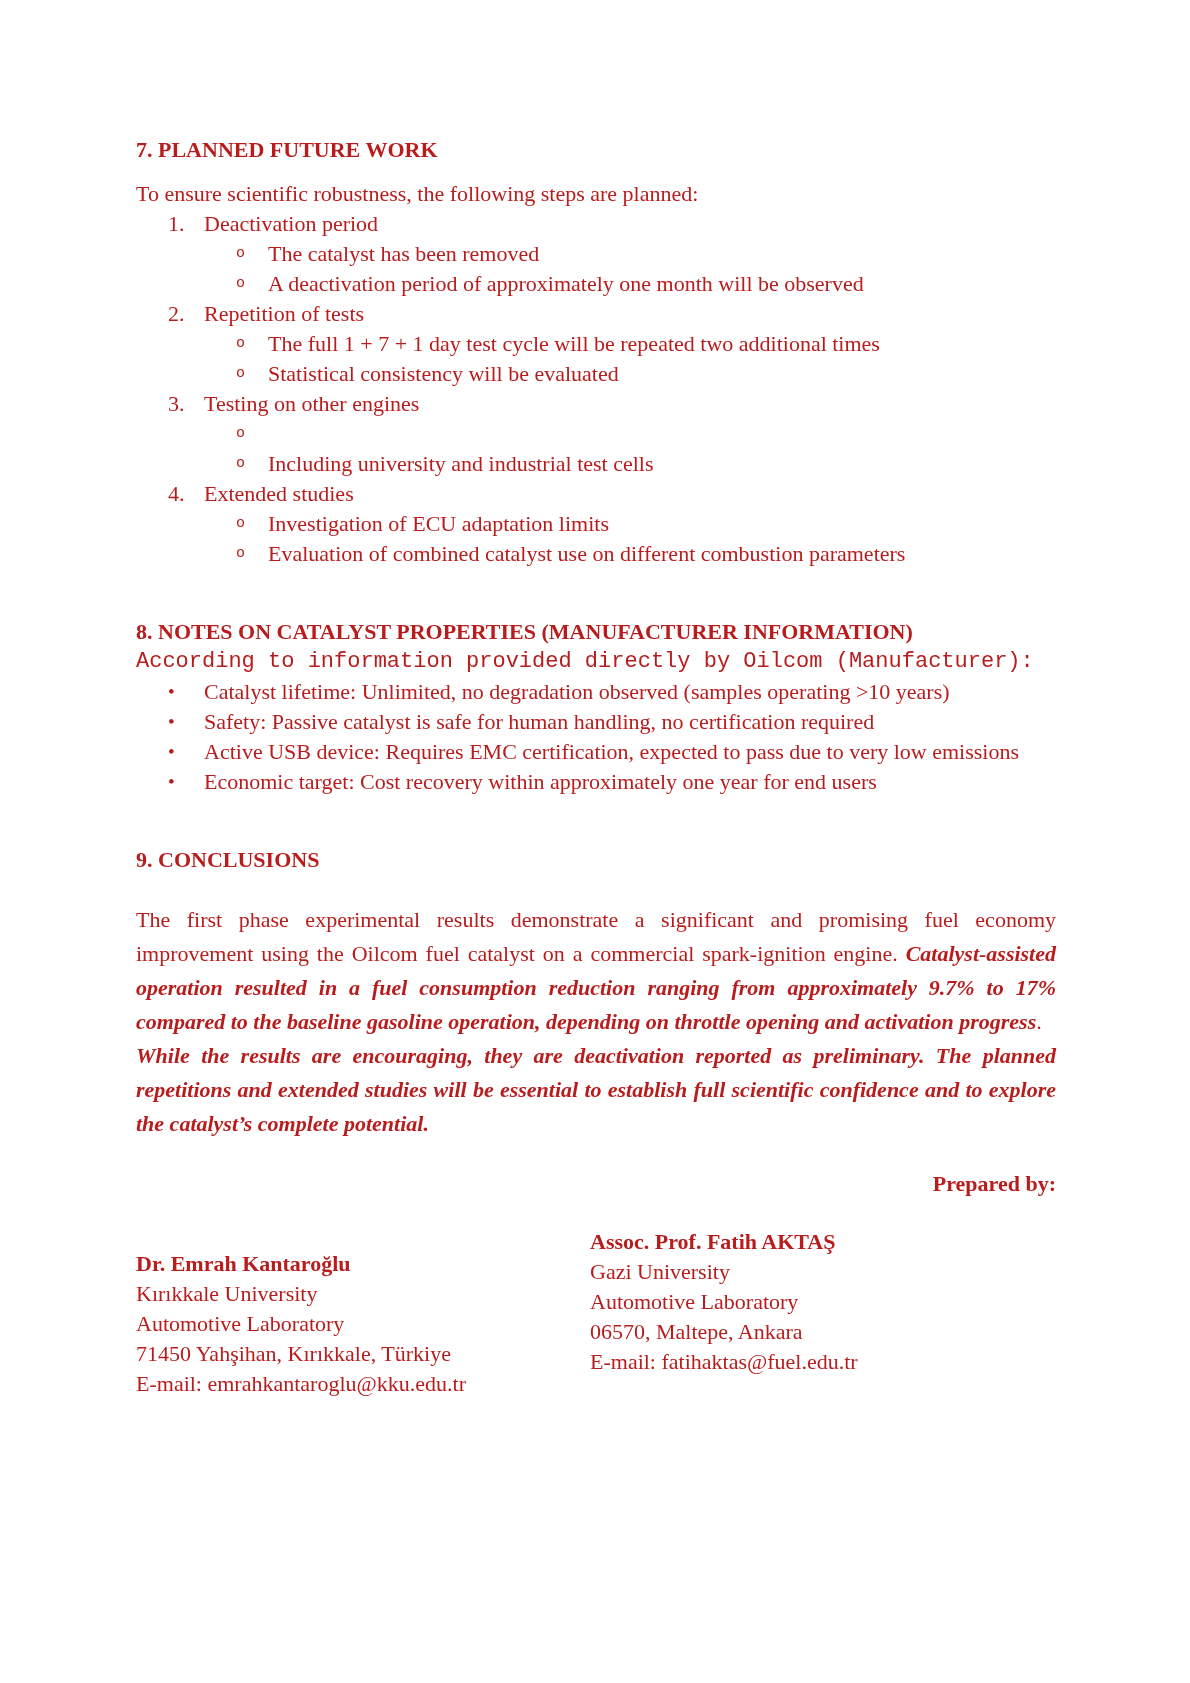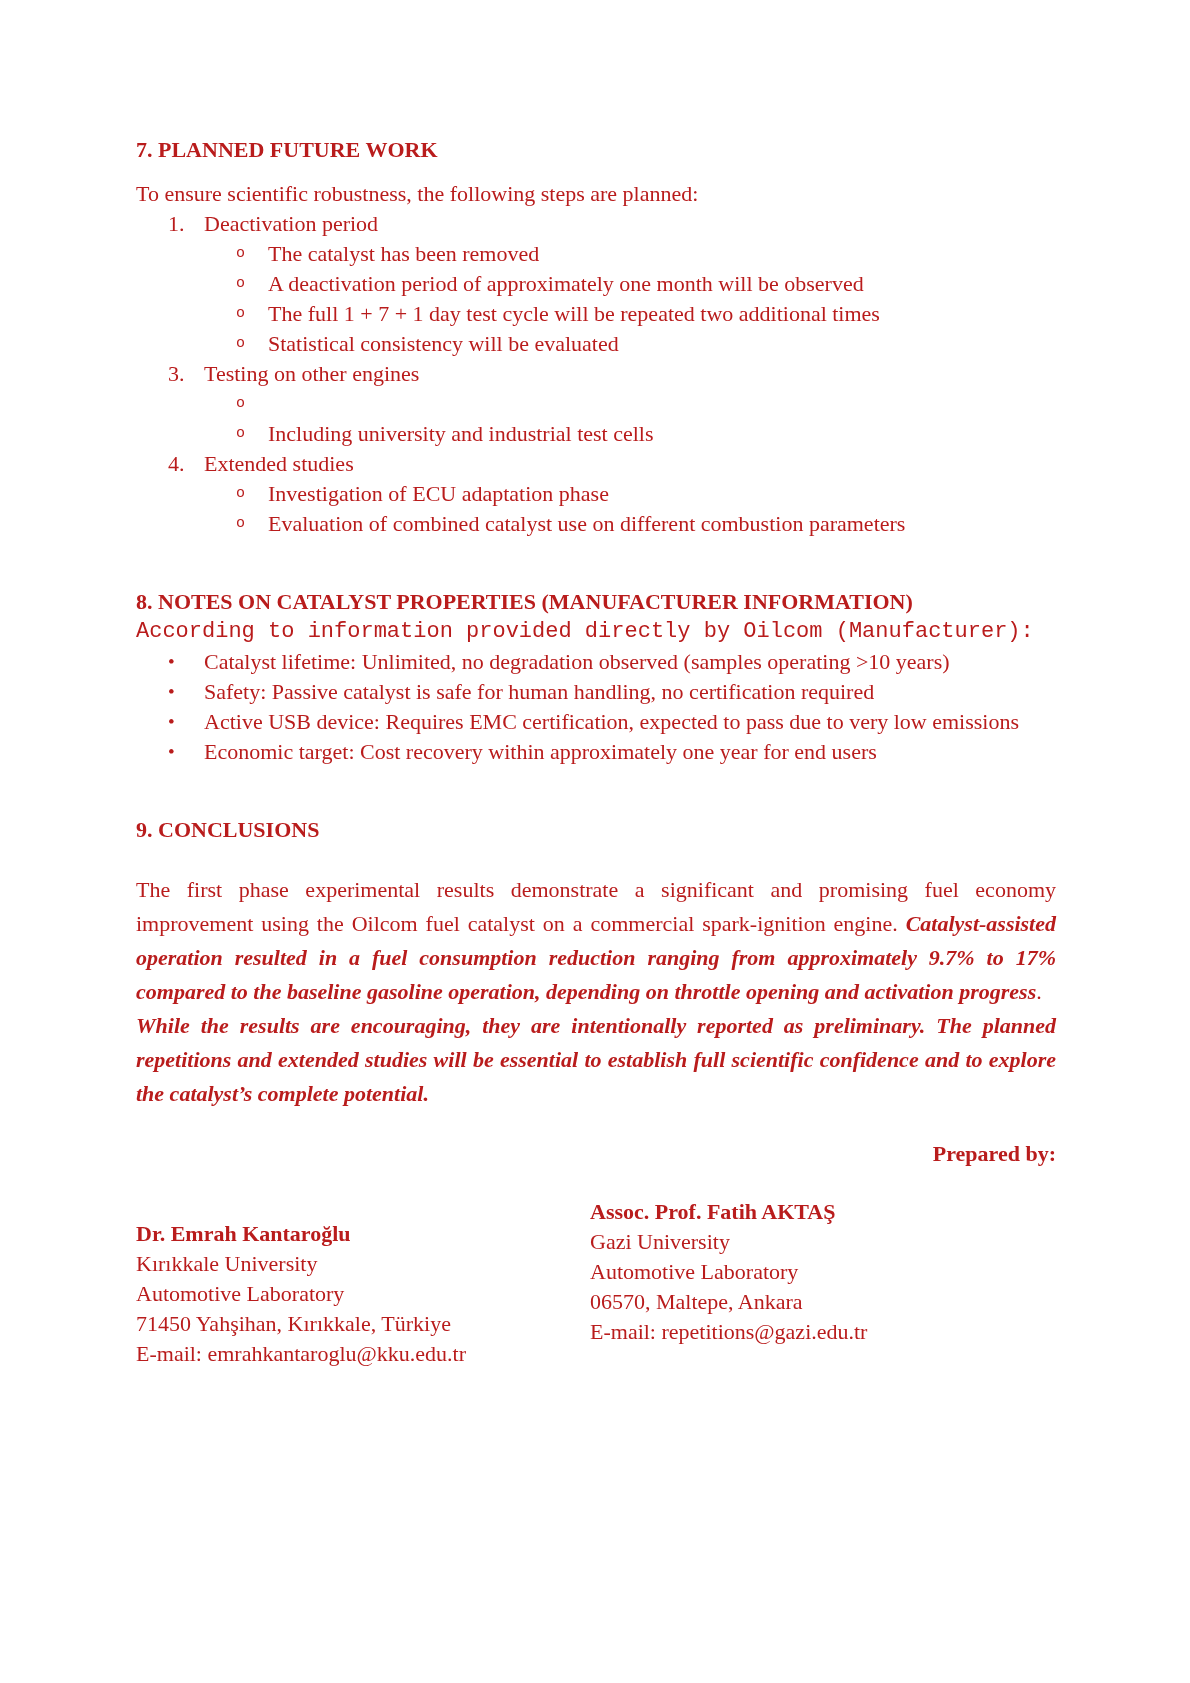--- a/index.html
+++ b/index.html
@@ -129,20 +129,23 @@
   </div>
   <div class="sub-item">
     <span class="sub-marker">o</span>
     <span class="sub-text">The catalyst has been removed</span>
   </div>
   <div class="sub-item">
     <span class="sub-marker">o</span>
     <span class="sub-text">A deactivation period of approximately one month will be observed</span>
   </div>
 
+  <div class="num-item">
+    <span class="num">2.</span><span class="item-title">Repetition of tests</span>
+  </div>
   <div class="sub-item">
     <span class="sub-marker">o</span>
     <span class="sub-text">The full 1 + 7 + 1 day test cycle will be repeated two additional times</span>
   </div>
   <div class="sub-item">
     <span class="sub-marker">o</span>
     <span class="sub-text">Statistical consistency will be evaluated</span>
   </div>
 
   <div class="num-item">
@@ -154,21 +157,21 @@
   <div class="sub-item">
     <span class="sub-marker">o</span>
     <span class="sub-text">Including university and industrial test cells</span>
   </div>
 
   <div class="num-item">
     <span class="num">4.</span><span class="item-title">Extended studies</span>
   </div>
   <div class="sub-item">
     <span class="sub-marker">o</span>
-    <span class="sub-text">Investigation of ECU adaptation phase</span>
+    <span class="sub-text">Investigation of ECU adaptation limits</span>
   </div>
   <div class="sub-item">
     <span class="sub-marker">o</span>
     <span class="sub-text">Evaluation of combined catalyst use on different combustion parameters</span>
   </div>
 
   <h2 class="sec-heading gap-section">8. NOTES ON CATALYST PROPERTIES (MANUFACTURER INFORMATION)</h2>
   <p class="intro-tight">According to information provided directly by Oilcom (Manufacturer):</p>
 
   <div class="bullet-item">
@@ -185,34 +188,34 @@
   </div>
   <div class="bullet-item">
     <span class="bullet-marker">•</span>
     <span class="bullet-text">Economic target: Cost recovery within approximately one year for end users</span>
   </div>
 
   <h2 class="sec-heading gap-section">9. CONCLUSIONS</h2>
 
   <p class="conclusion-para"><span>The first phase experimental results demonstrate a significant and promising fuel economy improvement using the Oilcom fuel catalyst on a commercial spark-ignition engine. </span><span class="emph">Catalyst-assisted operation resulted in a fuel consumption reduction ranging from approximately 9.7% to 17% compared to the baseline gasoline operation, depending on throttle opening and activation progress</span><span>.</span></p>
 
-  <p class="conclusion-para cont emph">While the results are encouraging, they are intentionally reported as preliminary. The planned repetitions and extended studies will be essential to establish full scientific confidence and to explore the catalyst’s complete potential.</p>
+  <p class="conclusion-para cont emph">While the results are encouraging, they are deactivation reported as preliminary. The planned repetitions and extended studies will be essential to establish full scientific confidence and to explore the catalyst’s complete potential.</p>
 
   <p class="prepared">Prepared by:</p>
 
   <div class="contacts">
     <div class="contact-col-left">
       <p class="contact-name">Dr. Emrah Kantaroğlu</p>
       <p class="contact-line">Kırıkkale University</p>
       <p class="contact-line">Automotive Laboratory</p>
       <p class="contact-line">71450 Yahşihan, Kırıkkale, Türkiye</p>
       <p class="contact-line">E-mail: emrahkantaroglu@kku.edu.tr</p>
     </div>
     <div class="contact-col-right">
       <p class="contact-name">Assoc. Prof. Fatih AKTAŞ</p>
       <p class="contact-line">Gazi University</p>
       <p class="contact-line">Automotive Laboratory</p>
       <p class="contact-line">06570, Maltepe, Ankara</p>
-      <p class="contact-line">E-mail: repetitions@gazi.edu.tr</p>
+      <p class="contact-line">E-mail: fatihaktas@fuel.edu.tr</p>
     </div>
   </div>
 
 </div>
 
 </body></html>

